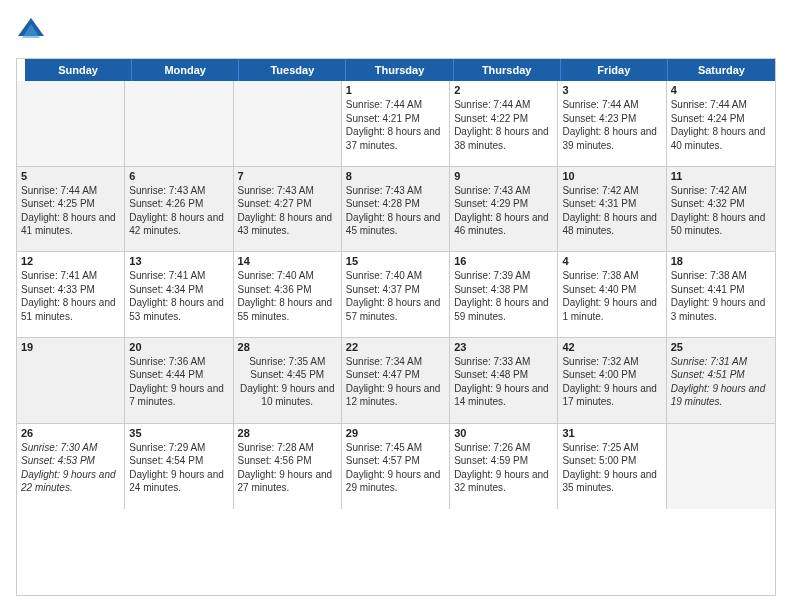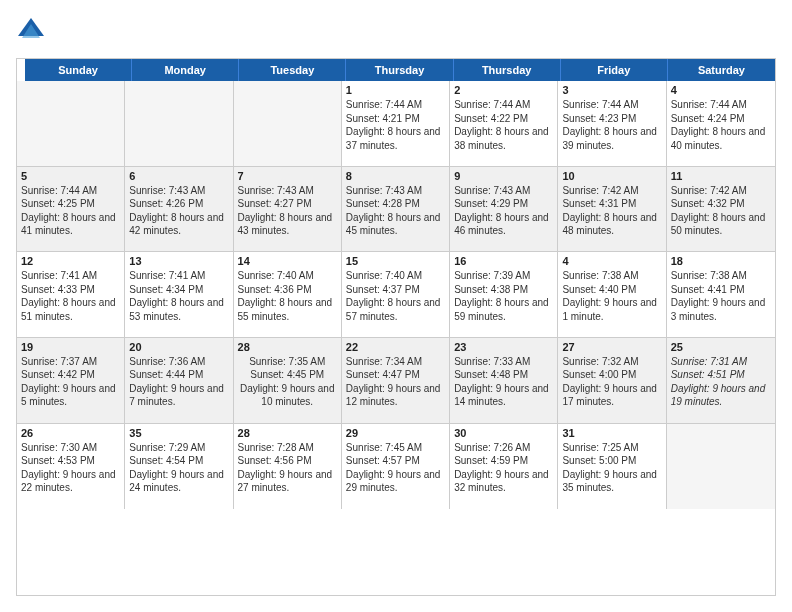--- a/index.html
+++ b/index.html
@@ -260,23 +260,20 @@
           <div class="cal-cell">
             <div class="day-num">18</div>
             <div class="cell-text" style="white-space: pre-line;">Sunrise: 7:38 AM
 Sunset: 4:41 PM
 Daylight: 9 hours and 3 minutes.</div>
           </div>
         </div>
         <div class="cal-row">
           <div class="cal-cell shaded">
             <div class="day-num">19</div>
-            <div class="cell-text" style="white-space: pre-line;">Sunrise: 7:37 AM
-Sunset: 4:42 PM
-Daylight: 9 hours and 5 minutes.</div>
           </div>
           <div class="cal-cell shaded">
             <div class="day-num">20</div>
             <div class="cell-text" style="white-space: pre-line;">Sunrise: 7:36 AM
 Sunset: 4:44 PM
 Daylight: 9 hours and 7 minutes.</div>
           </div>
           <div class="cal-cell shaded">
             <div class="day-num">28</div>
             <div class="cell-text" style="white-space: pre-line; text-align: center;">Sunrise: 7:35 AM
@@ -289,36 +286,36 @@
 Sunset: 4:47 PM
 Daylight: 9 hours and 12 minutes.</div>
           </div>
           <div class="cal-cell shaded">
             <div class="day-num">23</div>
             <div class="cell-text" style="white-space: pre-line;">Sunrise: 7:33 AM
 Sunset: 4:48 PM
 Daylight: 9 hours and 14 minutes.</div>
           </div>
           <div class="cal-cell shaded">
-            <div class="day-num">27</div>
+            <div class="day-num">42</div>
             <div class="cell-text" style="white-space: pre-line;">Sunrise: 7:32 AM
 Sunset: 4:00 PM
 Daylight: 9 hours and 17 minutes.</div>
           </div>
           <div class="cal-cell shaded">
             <div class="day-num">25</div>
             <div class="cell-text" style="white-space: pre-line; font-style: italic;">Sunrise: 7:31 AM
 Sunset: 4:51 PM
 Daylight: 9 hours and 19 minutes.</div>
           </div>
         </div>
         <div class="cal-row">
           <div class="cal-cell">
             <div class="day-num">26</div>
-            <div class="cell-text" style="white-space: pre-line;">Sunrise: 7:30 AM
+            <div class="cell-text" style="white-space: pre-line; font-style: italic;">Sunrise: 7:30 AM
 Sunset: 4:53 PM
 Daylight: 9 hours and 22 minutes.</div>
           </div>
           <div class="cal-cell">
             <div class="day-num">35</div>
             <div class="cell-text" style="white-space: pre-line;">Sunrise: 7:29 AM
 Sunset: 4:54 PM
 Daylight: 9 hours and 24 minutes.</div>
           </div>
           <div class="cal-cell">

